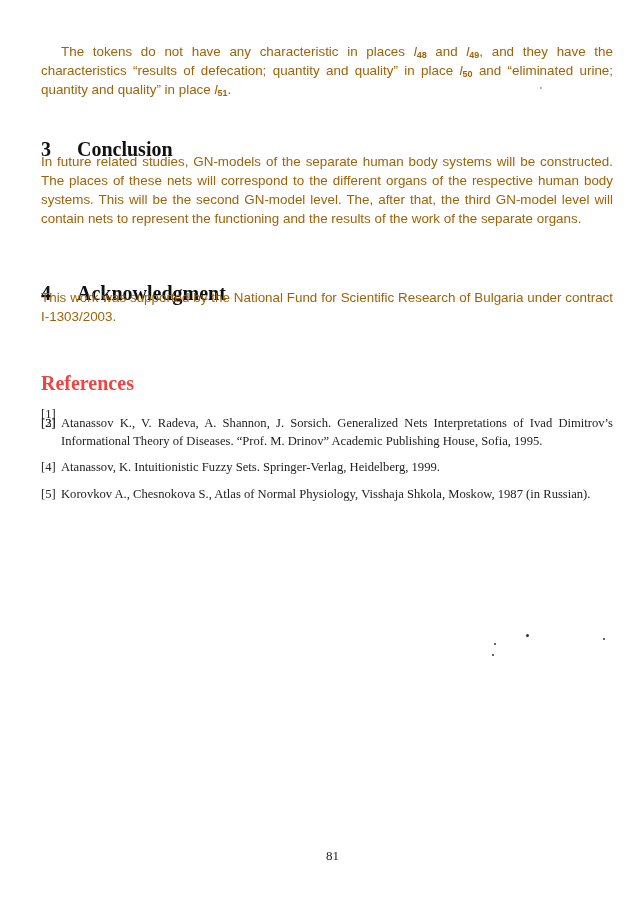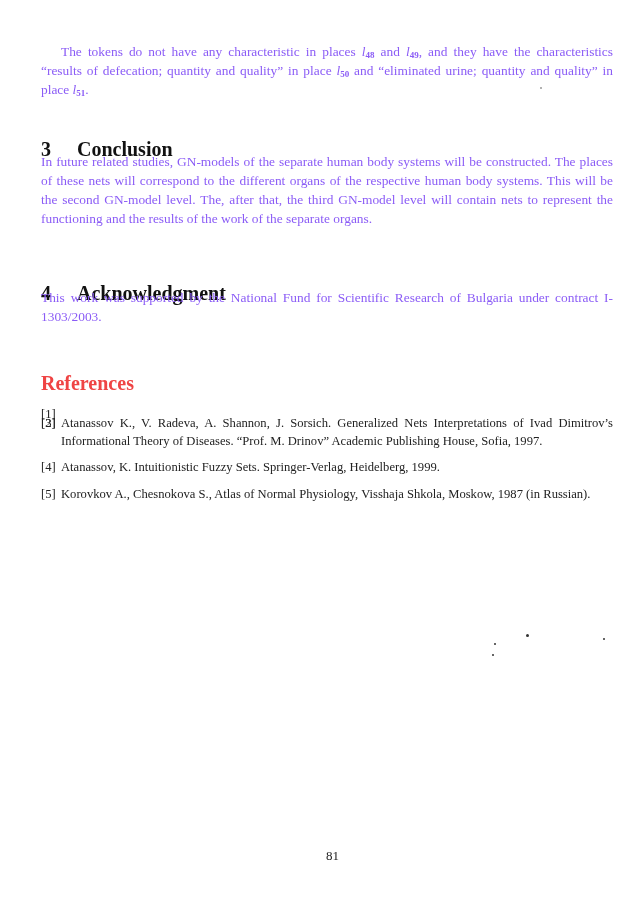--- a/index.html
+++ b/index.html
@@ -17,25 +17,25 @@
     }
     .page {
       position: absolute;
       left: 0; top: 0;
       width: 635px; height: 898px;
     }
     .para {
       position: absolute;
       left: 41px;
       width: 572px;
-      font-family: Liberation Serif, serif;
+      font-family: Liberation Sans, sans-serif;
       font-size: 13.4px;
       line-height: 19px;
       text-align: justify;
-      color: #8b5cf6;
+      color: #a16207;
     }
     .para .indent { display: inline-block; width: 20px; }
     .para sub { font-size: 9px; vertical-align: -2px; line-height: 0; font-weight: bold; }
     .para i { font-style: italic; }
     .sec-head {
       position: absolute;
       left: 41px;
       font-family: "Liberation Serif", serif;
       font-weight: bold;
       font-size: 20px;
@@ -114,21 +114,21 @@
   <div class="ref-head">References</div>
   <ul class="refs">
     <li class="ref">
       <span class="ref-num">[1]</span>
     </li>
     <li class="ref">
       <span class="ref-num">[2]</span>
     </li>
     <li class="ref">
       <span class="ref-num">[3]</span>
-      <span>Atanassov K., V. Radeva, A. Shannon, J. Sorsich. Generalized Nets Interpretations of Ivad Dimitrov’s Informational Theory of Diseases. “Prof. M. Drinov” Academic Publishing House, Sofia, 1997.</span>
+      <span>Atanassov K., V. Radeva, A. Shannon, J. Sorsich. Generalized Nets Interpretations of Ivad Dimitrov’s Informational Theory of Diseases. “Prof. M. Drinov” Academic Publishing House, Sofia, 1995.</span>
     </li>
     <li class="ref">
       <span class="ref-num">[4]</span>
       <span>Atanassov, K. Intuitionistic Fuzzy Sets. Springer-Verlag, Heidelberg, 1999.</span>
     </li>
     <li class="ref">
       <span class="ref-num">[5]</span>
       <span>Korovkov A., Chesnokova S., Atlas of Normal Physiology, Visshaja Shkola, Moskow, 1987 (in Russian).</span>
     </li>
   </ul>

